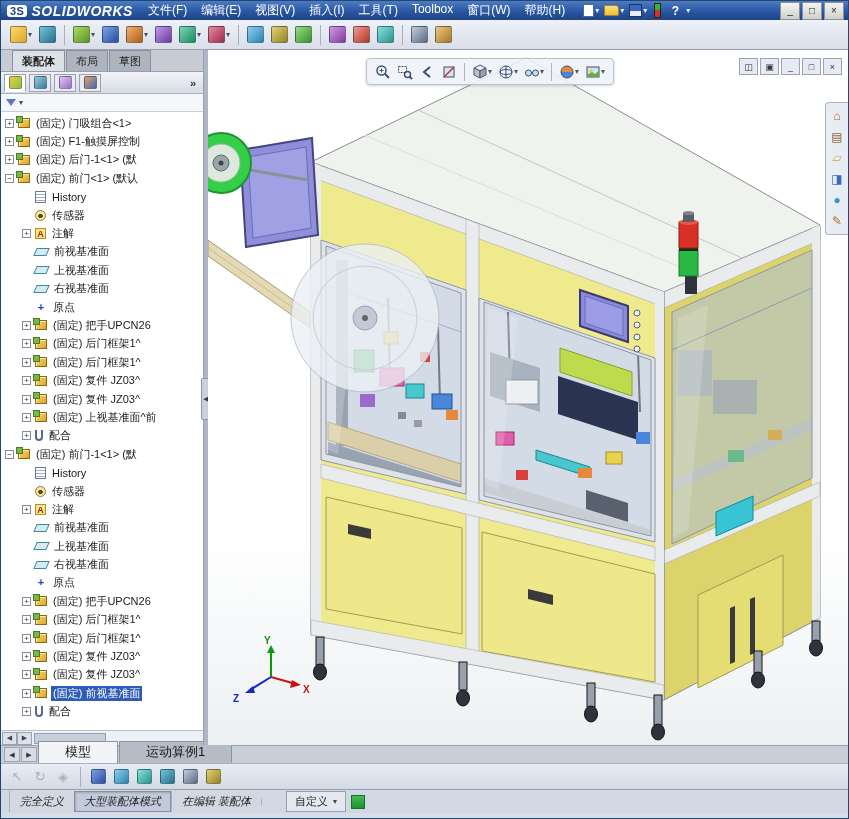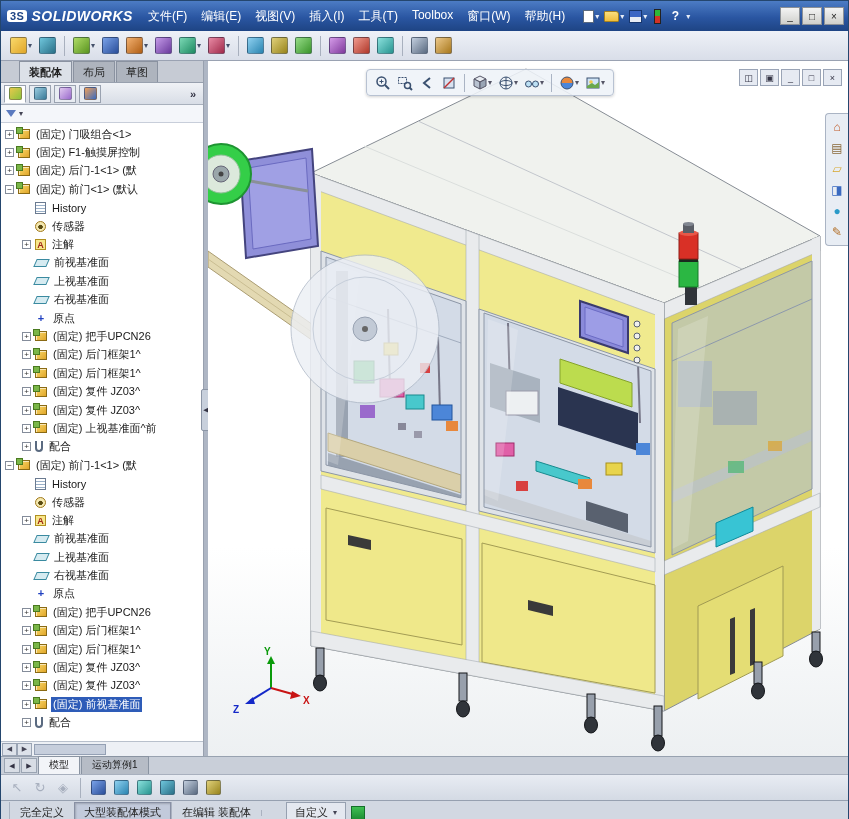--- a/index.html
+++ b/index.html
@@ -1,21 +1,21 @@
 <!DOCTYPE html>
 <html><head>
 <meta charset="utf-8">
 <style>
   * { margin:0; padding:0; box-sizing:border-box; }
   html,body { width:849px; height:819px; overflow:hidden; }
   body { font-family:"Liberation Sans","DejaVu Sans",sans-serif; font-size:11px; background:#D6DCE8; color:#1A1A1A; }
   .app { width:849px; height:819px; display:flex; flex-direction:column; border:1px solid #24466E; }
 
   
-  .titlebar { height:30px; flex:none; display:flex; align-items:center; background:linear-gradient(180deg,#4C7CC4,#2A56A2 55%,#1E4484); color:#fff; padding:3px 4px; }
+  .titlebar { height:19px; flex:none; display:flex; align-items:center; background:linear-gradient(180deg,#4C7CC4,#2A56A2 55%,#1E4484); color:#fff; padding:3px 4px; }
   .brand { display:flex; align-items:center; gap:4px; font-weight:bold; font-style:italic; font-size:14px; padding:0 8px 0 2px; letter-spacing:.5px; }
   .brand-mark { background:#fff; color:#1E4484; border-radius:3px; padding:0 3px; font-size:11px; font-style:normal; }
   .menubar { display:flex; align-items:flex-start; }
   .menu-item { font-size:12px; padding:4px 7px; cursor:default; }
   .quickbar { display:flex; align-items:center; gap:3px; margin-left:10px; }
   .qbtn { display:flex; align-items:center; gap:1px; padding:1px; }
   .qi-new { width:11px; height:13px; background:#fff; border:1px solid #5A6A80; }
   .qi-open { width:15px; height:11px; background:linear-gradient(#FADF7E,#F0BE3C); border:1px solid #A8831E; border-radius:1px 3px 1px 1px; }
   .qi-save { width:13px; height:13px; background:#3C66C4; border:1px solid #17366E; box-shadow:inset 0 -5px 0 #E8ECF4; }
   .drop { font-size:8px; color:#E8EEF8; }
@@ -36,21 +36,21 @@
   .g5{background:linear-gradient(135deg,#F2B070,#B05E14);} .g6{background:linear-gradient(135deg,#C49AE8,#6A3A9C);}
   .g7{background:linear-gradient(135deg,#7AD8B4,#1E8A62);} .g8{background:linear-gradient(135deg,#E88AA4,#A02A4A);}
   .g9{background:linear-gradient(135deg,#8ED0F0,#2A84B0);} .g10{background:linear-gradient(135deg,#E0D07A,#98841C);}
   .g11{background:linear-gradient(135deg,#96DC88,#3A942A);} .g12{background:linear-gradient(135deg,#D49AE8,#803A9C);}
   .g13{background:linear-gradient(135deg,#F09A8E,#B0382A);} .g14{background:linear-gradient(135deg,#8AE0DC,#289490);}
   .g15{background:linear-gradient(135deg,#C2CEDE,#5A6A80);} .g16{background:linear-gradient(135deg,#ECC88A,#A8781C);}
 
   
   .main { flex:none; height:695px; display:flex; }
   .leftcol { width:202px; flex:none; display:flex; flex-direction:column; background:#fff; }
-  .cmdtabs { height:22px; flex:none; display:flex; align-items:flex-end; background:#C6CBD4; border-bottom:1px solid #98A0AE; padding-left:18px; gap:1px; }
+  .cmdtabs { height:22px; flex:none; display:flex; align-items:flex-end; background:#C6CBD4; border-bottom:1px solid #98A0AE; padding-left:11px; gap:1px; }
   .cmd-tab { font-size:11px; padding:3px 9px 2px; background:#AEB4BE; border:1px solid #8A92A0; border-bottom:none; color:#222; }
   .cmd-tab.active { background:#DCE1E8; font-weight:bold; }
   .panel-tabs { height:22px; flex:none; background:linear-gradient(#F0F2F6,#D8DDE6); border-bottom:1px solid #A8B0BC; display:flex; align-items:center; padding:0 3px; gap:3px; }
   .ptab { width:22px; height:18px; border:1px solid #9AA2B0; background:#E8ECF2; display:flex; align-items:center; justify-content:center; }
   .ptab.active { background:#FFFFFF; border-bottom-color:#fff; }
   .pticon { width:13px; height:13px; border-radius:2px; border:1px solid rgba(40,50,70,.4); }
   .pa{background:linear-gradient(135deg,#E8C84C,#8CC43C);} .pb{background:linear-gradient(135deg,#9ACCE0,#3A7A98);}
   .pc{background:linear-gradient(135deg,#E0C8F0,#9A6ACC);} .pd{background:linear-gradient(135deg,#F0A05A,#3A6AC0);}
   .more-btn { margin-left:auto; font-size:11px; color:#334; padding:0 4px; font-weight:bold; }
   .filter-row { height:18px; flex:none; border-bottom:1px solid #C8CEDA; display:flex; align-items:center; padding:0 5px; gap:3px; background:#F4F6FA; }
@@ -90,30 +90,30 @@
   .docbtns { position:absolute; right:6px; top:8px; display:flex; gap:2px; z-index:5; }
   .dbtn { width:19px; height:17px; background:#E6EAF2; border:1px solid #9AA4B6; font-size:9px; display:flex; align-items:center; justify-content:center; color:#334; }
   .taskstrip { position:absolute; right:0; top:52px; width:23px; display:flex; flex-direction:column; gap:3px; padding:4px 2px; background:rgba(230,235,243,.92); border:1px solid #AAB4C4; border-right:none; border-radius:4px 0 0 4px; z-index:5; }
   .tsico { width:18px; height:18px; font-size:12px; display:flex; align-items:center; justify-content:center; }
   .c-home{color:#C05A28;} .c-lib{color:#8A6A3A;} .c-fold{color:#D8A830;} .c-pal{color:#3A6AC0;} .c-app{color:#2A9AC8;} .c-pen{color:#B06A20;}
   .vpsvg { position:absolute; left:0; top:0; }
 
   
   .bottomtabs { height:18px; flex:none; background:#C9CFD9; border-top:1px solid #98A2B0; display:flex; align-items:flex-end; padding-left:3px; gap:1px; }
   .btab-nav { width:16px; height:15px; background:#D8DDE5; border:1px solid #9AA4B2; font-size:7px; display:flex; align-items:center; justify-content:center; color:#334; margin-bottom:1px; }
-  .btab { font-size:10px; padding:1px 10px 2px; background:#B6BCC6; border:1px solid #8A94A2; border-bottom:none;text-align:right; }
+  .btab { font-size:13px; padding:1px 26px 2px; background:#B6BCC6; border:1px solid #8A94A2; border-bottom:none;text-align:right; }
   .btab.active { background:#F2F4F8; }
   .bottombar { height:26px; flex:none; background:linear-gradient(#E8ECF3,#D4DAE4); border-top:1px solid #A8B0BE; display:flex; align-items:center; padding:0 6px; gap:3px; }
   .bico { width:20px; height:20px; display:flex; align-items:center; justify-content:center; font-size:13px; color:#44506A; }
   .bico.dim { opacity:.35; }
   .bsq { width:15px; height:15px; border-radius:2px; border:1px solid rgba(40,50,70,.45); }
 
   .statusbar { height:24px; flex:none; background:#D2D8E2; border-top:1px solid #96A0B0; display:flex; align-items:center; font-size:11px; padding-left:8px; color:#222; }
   .smsg { flex:1; }
-  .sseg { padding:3px 10px; border-left:1px solid #AAB2C0; white-space:nowrap; }
+  .sseg { padding:3px 10px; border-left:1px solid #AAB2C0; white-space:nowrap;font-style:italic; }
   .sseg.pressed { background:#C2CADB; border:1px solid #8890A4; box-shadow:inset 1px 1px 2px rgba(0,0,0,.18); padding:2px 9px; }
   .sseg.empty { width:20px; padding:3px 0; }
   .custom-seg { display:flex; align-items:center; gap:5px; border:1px solid #96A0B0; background:#E4E8F0; padding:2px 8px; margin:0 5px; white-space:nowrap; }
   .tagico { width:14px; height:14px; background:linear-gradient(#3FBF52,#1F8F34); border:1px solid #14702A; margin-right:6px; }
 </style>
 </head>
 <body>
 
 <div class="app">
 

